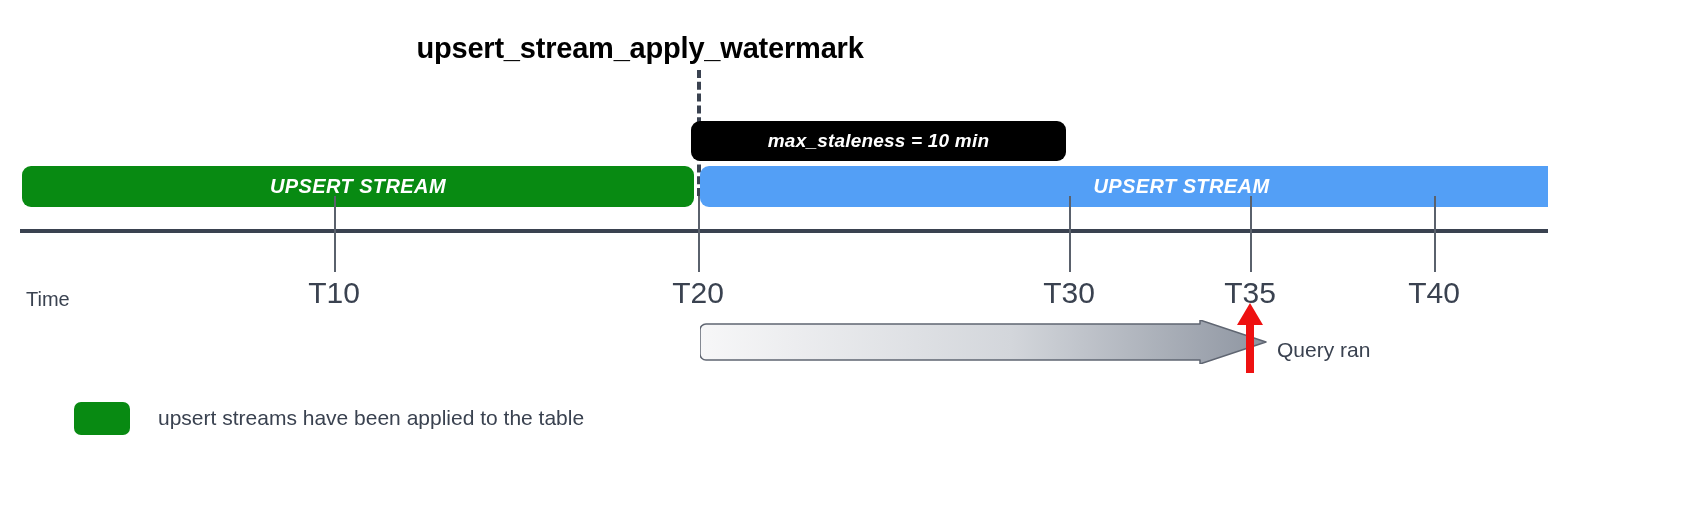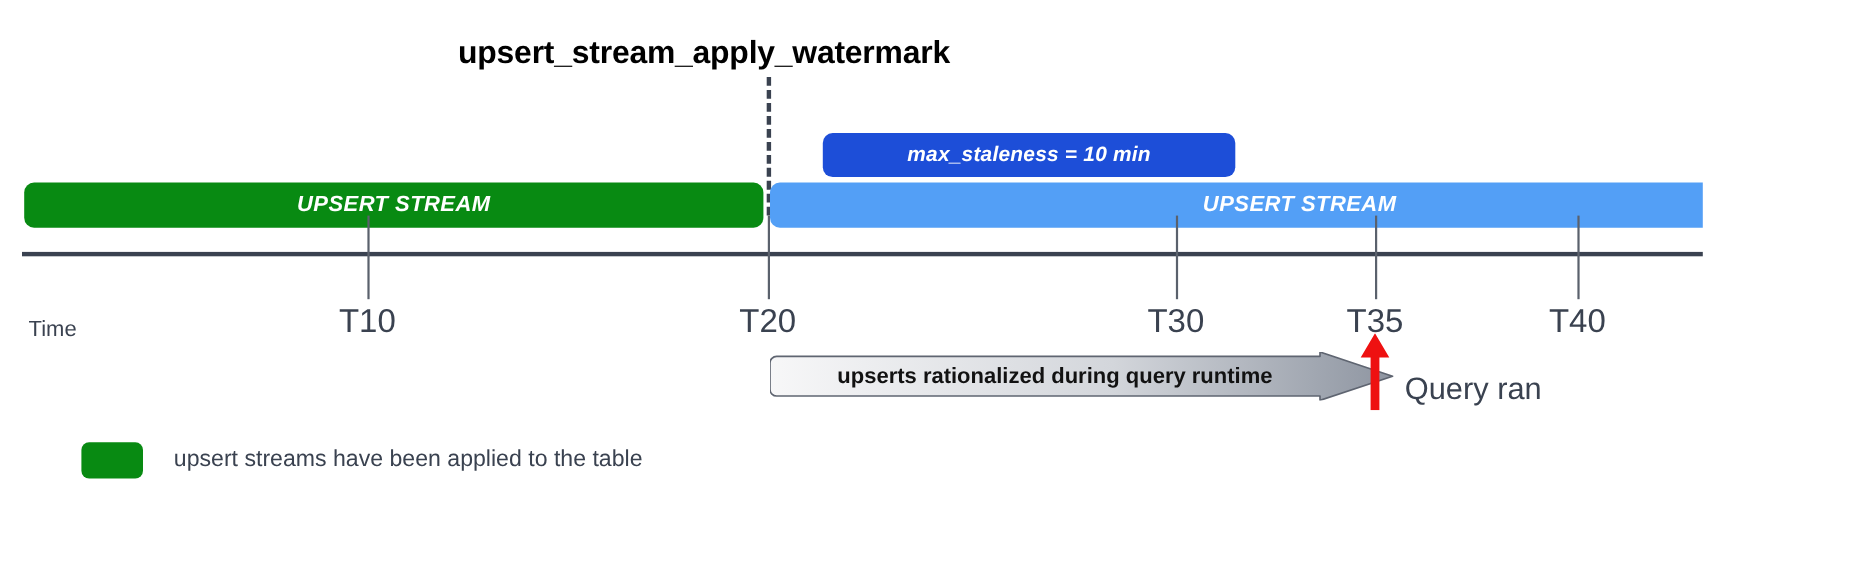--- a/index.html
+++ b/index.html
@@ -48,25 +48,25 @@
     position: absolute;
     display: flex;
     align-items: center;
     justify-content: center;
     color: #ffffff;
     font-weight: bold;
     font-style: italic;
     white-space: nowrap;
   }
   .bar-staleness {
-    left: 748px;
+    left: 691px;
     top: 121px;
     width: 375px;
     height: 40px;
-    background: #1d4ed8;
+    background: #000000;
     border-radius: 9px;
     font-size: 19px;
     letter-spacing: 0.2px;
   }
   .bar-applied {
     left: 22px;
     top: 166px;
     width: 672px;
     height: 41px;
     background: #088a12;
@@ -160,21 +160,21 @@
     position: absolute;
     left: 1236px;
     top: 303px;
     width: 28px;
     height: 70px;
   }
   .query-ran-label {
     position: absolute;
     left: 1277px;
     top: 338px;
-    font-size: 28px;
+    font-size: 21px;
     color: #3a4250;
     white-space: nowrap;
   }
 
   
   .legend {
     position: absolute;
     left: 74px;
     top: 388px;
   }
@@ -240,21 +240,20 @@
       <defs>
         <linearGradient id="gradBanner" x1="0" y1="0" x2="1" y2="0">
           <stop offset="0%" stop-color="#f7f7f8"></stop>
           <stop offset="55%" stop-color="#d3d6db"></stop>
           <stop offset="100%" stop-color="#8e95a1"></stop>
         </linearGradient>
       </defs>
       <path d="M6,4 L500,4 L500,0 L566,22 L500,44 L500,40 L6,40 A6,6 0 0 1 0,34 L0,10 A6,6 0 0 1 6,4 Z" fill="url(#gradBanner)" stroke="#5f6571" stroke-width="1.5" stroke-linejoin="round"></path>
     </svg>
   </div>
-  <div class="banner-label">upserts rationalized during query runtime</div>
 
   <div class="query-arrow">
     <svg width="28" height="70" viewBox="0 0 28 70" xmlns="http://www.w3.org/2000/svg">
       <path d="M14,0 L27,22 L18,22 L18,70 L10,70 L10,22 L1,22 Z" fill="#ee1111"></path>
     </svg>
   </div>
   <div class="query-ran-label">Query ran</div>
 
   <div class="legend">
     <div class="legend-row">

